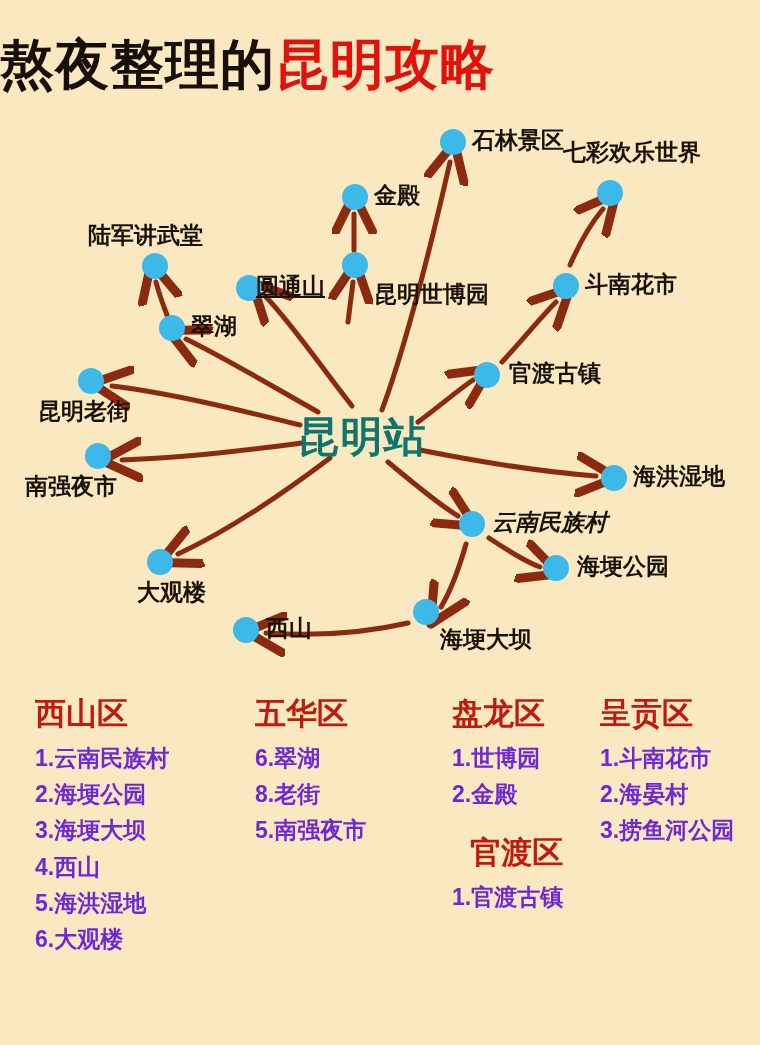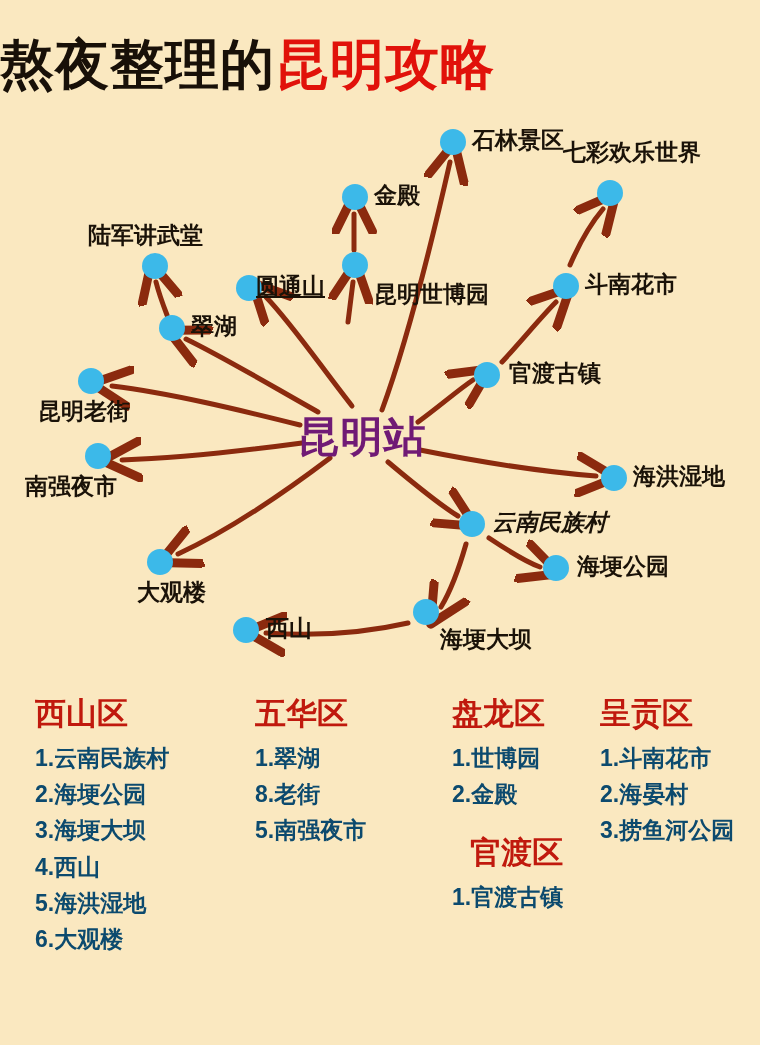--- a/index.html
+++ b/index.html
@@ -41,21 +41,21 @@
     font-size:23px;
     color:#1a1208;
     white-space:nowrap;
     line-height:1;
   }
   .hub{
     position:absolute;
     font-family:"Liberation Serif","DejaVu Serif",serif;
     font-weight:bold;
     font-size:42px;
-    color:#701a75;
+    color:#0f766e;
     white-space:nowrap;
     transform:translate(-50%,-50%);
     letter-spacing:1px;
     text-align:center;
   }
 
   
   .lists{position:absolute;left:0;top:695px;width:620px;height:340px;padding-left:44px;}
   .col{position:absolute;top:0;}
   .dhead{
@@ -64,21 +64,21 @@
     font-size:31px;
     color:#c0190d;
     white-space:nowrap;
     line-height:1.25;
     margin-bottom:6px;
   }
   .ditem{
     font-family:"Liberation Sans","DejaVu Sans",sans-serif;
     font-weight:bold;
     font-size:23px;
-    color:#0c4a6e;
+    color:#6d28d9;
     white-space:nowrap;
     line-height:1.58;
   }
   .group2{margin-top:22px;text-align:right;}
 </style>
 </head>
 <body>
 
 <div id="root">
 
@@ -177,21 +177,21 @@
           <div class="ditem">2.海埂公园</div>
           <div class="ditem">3.海埂大坝</div>
           <div class="ditem">4.西山</div>
           <div class="ditem">5.海洪湿地</div>
           <div class="ditem">6.大观楼</div>
         </div>
       </div>
       <div class="col" style="left: 255px;">
         <div>
           <div class="dhead">五华区</div>
-          <div class="ditem">1.翠湖</div>
+          <div class="ditem">6.翠湖</div>
           <div class="ditem">8.老街</div>
           <div class="ditem">5.南强夜市</div>
         </div>
       </div>
       <div class="col" style="left: 452px;">
         <div>
           <div class="dhead">盘龙区</div>
           <div class="ditem">1.世博园</div>
           <div class="ditem">2.金殿</div>
         </div>

